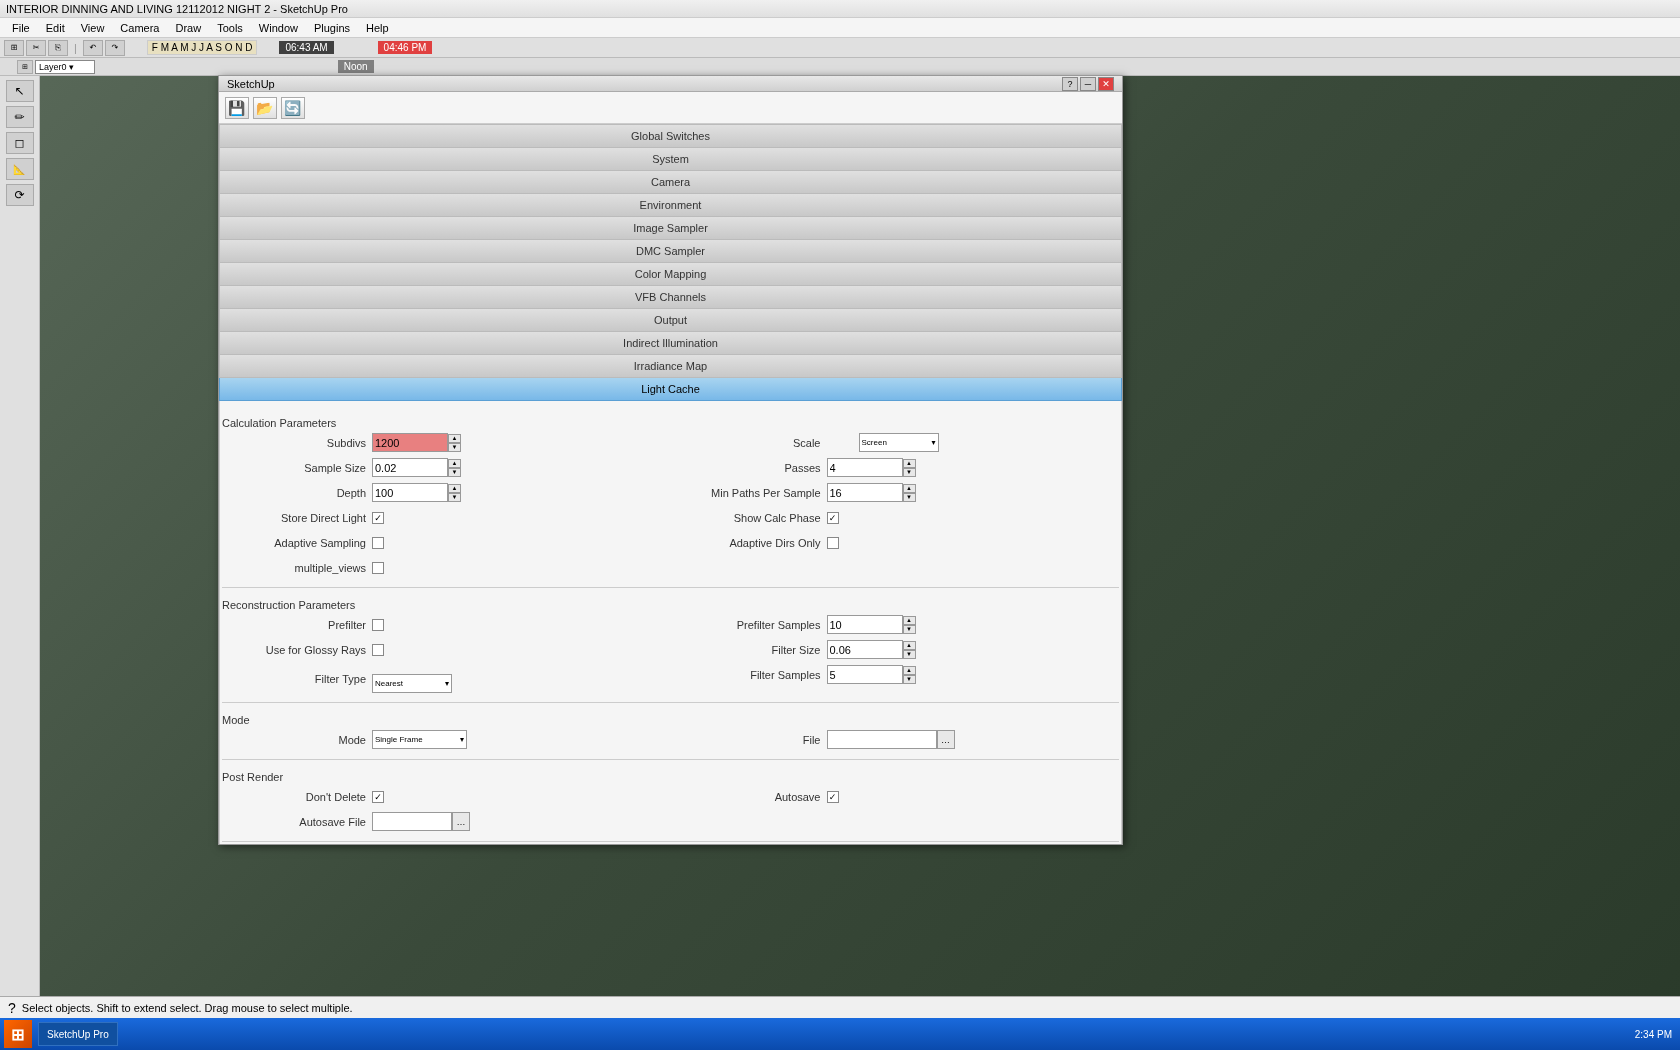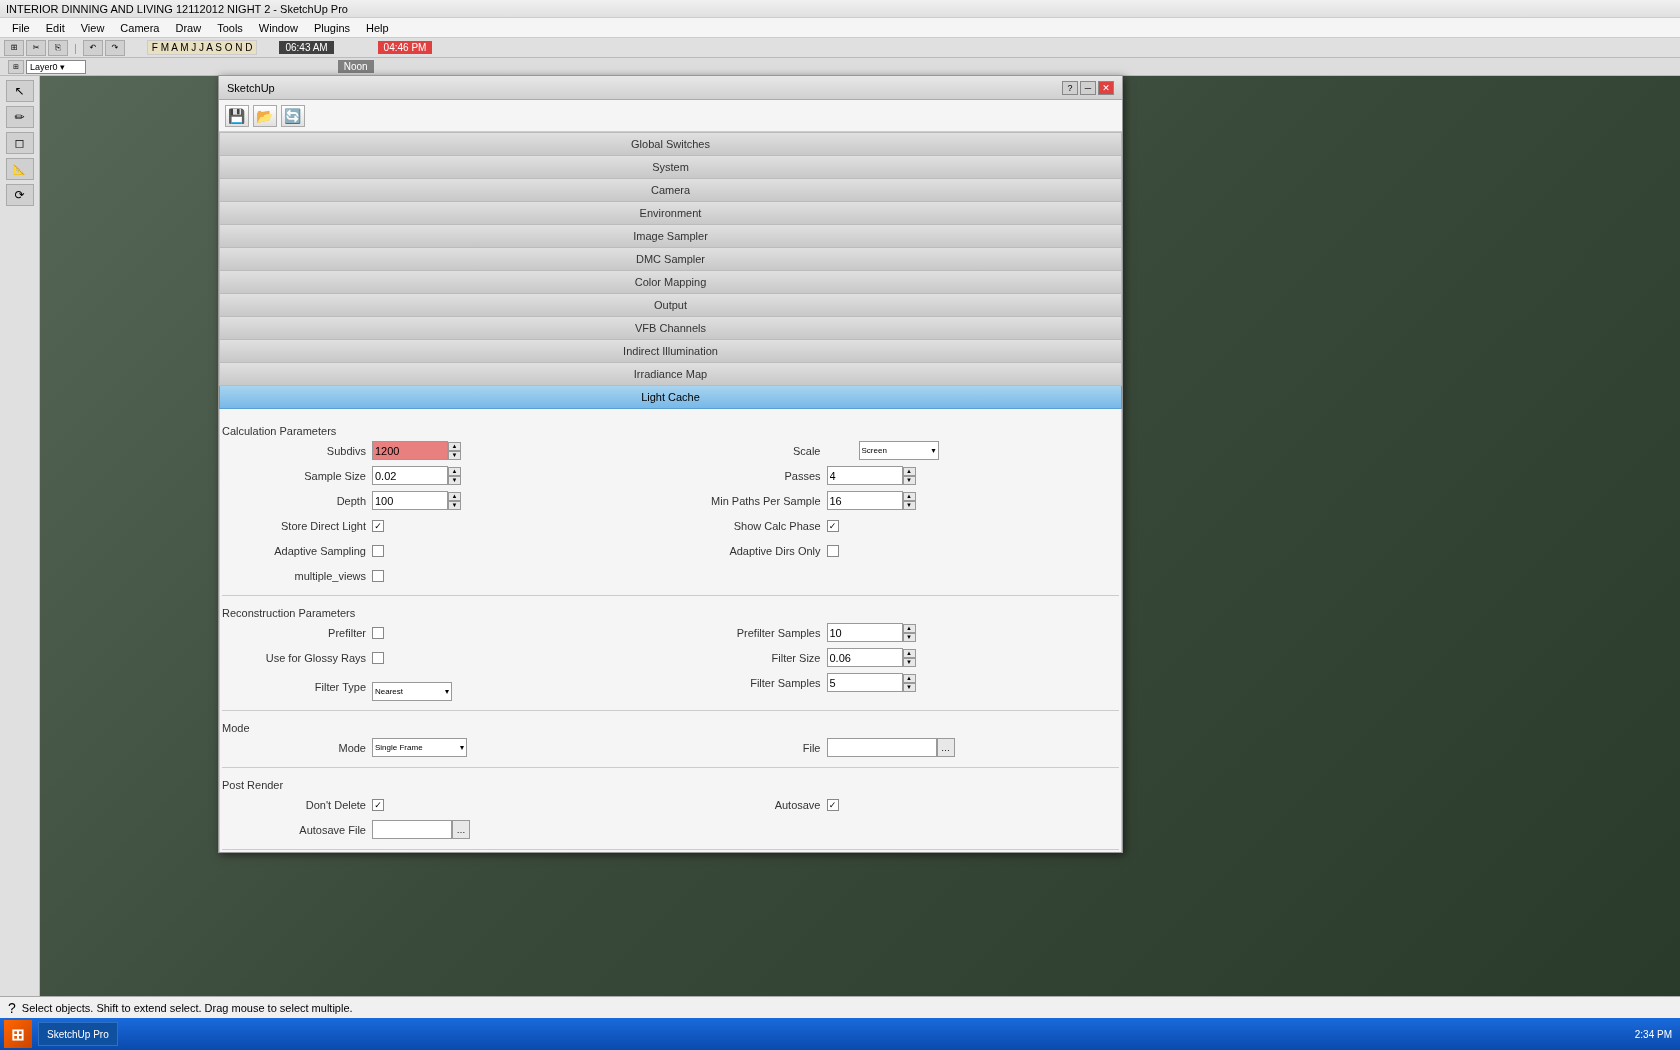--- a/index.html
+++ b/index.html
@@ -25,21 +25,21 @@
       z-index: 100;
     }
 
     .dialog-titlebar {
       background: linear-gradient(to bottom, #e8e8e8, #d0d0d0);
       padding: 4px 8px;
       display: flex;
       align-items: center;
       justify-content: space-between;
       border-bottom: 1px solid #aaa;
-      height: 24px;
+      height: 16px;
     }
 
     .dialog-controls {
       display: flex;
       gap: 2px;
     }
 
     .dialog-btn {
       width: 16px;
       height: 14px;
@@ -344,21 +344,21 @@
     <div style="width:20px;height:16px;background:#d0d0d0;border:1px solid #aaa;font-size:8px;display:flex;align-items:center;justify-content:center;">✂</div>
     <div style="width:20px;height:16px;background:#d0d0d0;border:1px solid #aaa;font-size:8px;display:flex;align-items:center;justify-content:center;">⎘</div>
     <span style="margin: 0 4px; color:#999;">|</span>
     <div style="width:20px;height:16px;background:#d0d0d0;border:1px solid #aaa;font-size:8px;display:flex;align-items:center;justify-content:center;">↶</div>
     <div style="width:20px;height:16px;background:#d0d0d0;border:1px solid #aaa;font-size:8px;display:flex;align-items:center;justify-content:center;">↷</div>
     <span style="margin: 0 20px; font-size:10px; background:#e8e0c0; padding: 1px 4px; border:1px solid #ccc;">F M A M J J A S O N D</span>
     <span style="font-size:10px; background:#404040; color:white; padding: 1px 6px;">06:43 AM</span>
     <span style="font-size:10px; background:#808080; color:white; padding: 1px 6px; margin-left:2px;margin-top:38px;">Noon</span>
     <span style="font-size:10px; background:#e04040; color:white; padding: 1px 6px; margin-left:2px;">04:46 PM</span>
   </div>
-  <div style="height: 18px; background: #ddd; border-bottom: 1px solid #bbb; display:flex; align-items:center; padding: 0 8px; gap: 2px;">
+  <div style="height: 18px; background: #ddd; border-bottom: 1px solid #bbb; display:flex; align-items:center; padding: 0 17px; gap: 2px;">
     <div style="width:16px;height:14px;background:#d0d0d0;border:1px solid #aaa;font-size:7px;display:flex;align-items:center;justify-content:center;">⊞</div>
     <div style="border:1px solid #888;background:#fff;height:14px;min-width:60px;font-size:9px;padding:0 3px;display:flex;align-items:center;">Layer0 ▾</div>
   </div>
 </div>
 
 <div class="left-sidebar">
   <div style="padding: 4px 2px; display:flex; flex-direction:column; gap:2px;">
     <div style="width:28px;height:22px;background:#d0d0d0;border:1px solid #aaa;margin:1px auto;display:flex;align-items:center;justify-content:center;cursor:pointer;font-size:12px;">↖</div>
     <div style="width:28px;height:22px;background:#d0d0d0;border:1px solid #aaa;margin:1px auto;display:flex;align-items:center;justify-content:center;cursor:pointer;font-size:12px;">✏</div>
     <div style="width:28px;height:22px;background:#d0d0d0;border:1px solid #aaa;margin:1px auto;display:flex;align-items:center;justify-content:center;cursor:pointer;font-size:12px;">◻</div>
@@ -386,22 +386,22 @@
 
   <div class="content-area" style="max-height: 720px; overflow-y: auto;">
 
     <div class="section-header">Global Switches</div>
     <div class="section-header">System</div>
     <div class="section-header">Camera</div>
     <div class="section-header">Environment</div>
     <div class="section-header">Image Sampler</div>
     <div class="section-header">DMC Sampler</div>
     <div class="section-header">Color Mapping</div>
+    <div class="section-header">VFB Channels</div>
     <div class="section-header">Output</div>
-    <div class="section-header">VFB Channels</div>
     <div class="section-header">Indirect Illumination</div>
     <div class="section-header">Irradiance Map</div>
     <div class="section-header active">Light Cache</div>
 
     <div class="section-content">
 
       <div class="sub-title">Calculation Parameters</div>
 
       <div class="two-col">
 

